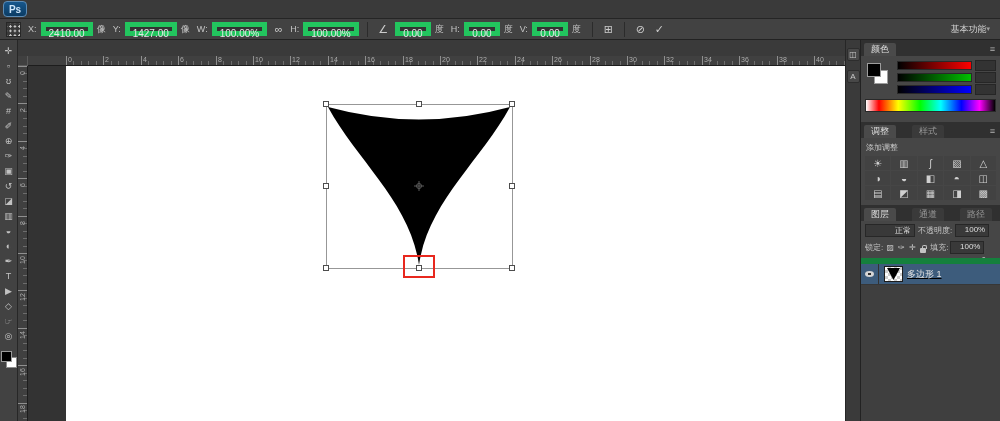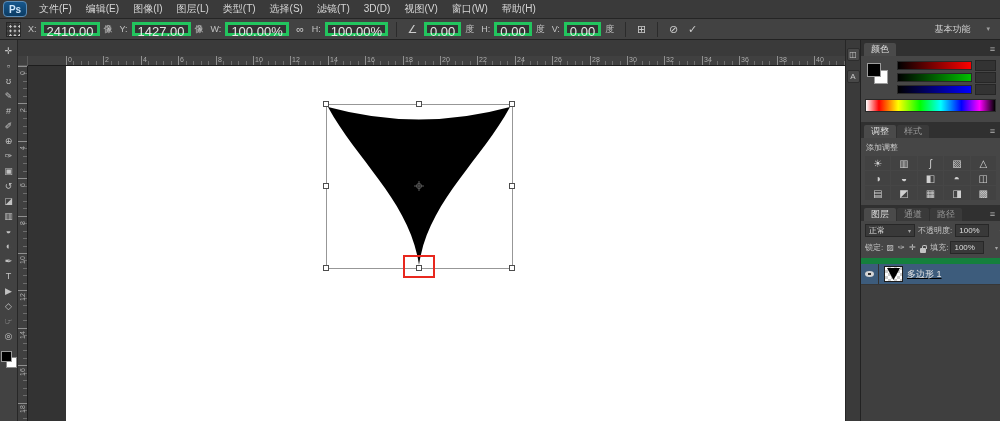--- a/index.html
+++ b/index.html
@@ -13,26 +13,26 @@
   
   .menubar{position:absolute;left:0;top:0;right:0;height:18px;background:#3a3a3a;border-bottom:1px solid #252525;display:flex;align-items:center;z-index:5;}
   .pslogo{width:22px;height:14px;margin:0 5px 0 3px;background:linear-gradient(#17578c,#0b3c64);color:#cfe6fa;font-size:10px;font-weight:bold;display:flex;align-items:center;justify-content:center;border:1px solid #5d8cb5;border-radius:4px;}
   .menus{display:flex;align-items:center;height:18px;}
   .menu-item{color:#d6d6d6;font-size:10px;line-height:18px;padding:0 7px;cursor:default;white-space:nowrap;}
 
   
   .optionsbar{position:absolute;left:0;top:19px;right:0;height:21px;background:#424242;border-bottom:1px solid #222;display:flex;align-items:center;gap:4px;padding-left:6px;box-sizing:border-box;z-index:5;}
   .refpoint{width:13px;height:13px;background-color:#383838;border:1px solid #272727;background-image:radial-gradient(#cccccc 1px,transparent 1.3px);background-size:4.5px 4.5px;background-position:1.2px 1.2px;margin-right:3px;}
   .ob-label{color:#c3c3c3;font-size:9px;white-space:nowrap;}
-  .ob-field{height:14px;min-width:44px;background:#333;border:3px solid #22c55e;color:#e6e6e6;font-size:13px;line-height:13px;padding:0 3px;text-align:right;box-sizing:border-box;}
+  .ob-field{height:14px;min-width:44px;background:#333;border:5px solid #22c55e;color:#e6e6e6;font-size:10px;line-height:13px;padding:0 3px;text-align:right;box-sizing:border-box;}
   .ob-field.narrow{min-width:36px;}
   .ob-unit{color:#c3c3c3;font-size:9px;margin-right:3px;white-space:nowrap;}
   .ob-icon{color:#cccccc;font-size:11px;width:15px;text-align:center;line-height:18px;}
   .ob-sep{width:1px;height:15px;background:#2b2b2b;margin:0 4px;}
-  .workspace{margin-left:auto;margin-right:10px;display:flex;align-items:center;gap:16px;color:#d2d2d2;font-size:9px;white-space:nowrap;text-align:center;}
+  .workspace{margin-left:auto;margin-right:10px;display:flex;align-items:center;gap:0;color:#d2d2d2;font-size:9px;white-space:nowrap;text-align:center;}
   .workspace .arr{font-size:7px;color:#9f9f9f;}
 
   
   .toolbar{position:absolute;left:0;top:40px;bottom:0;width:18px;background:#424242;border-right:1px solid #272727;display:flex;flex-direction:column;align-items:center;padding-top:4px;box-sizing:border-box;z-index:4;}
   .tool{width:18px;height:15px;display:flex;align-items:center;justify-content:center;color:#c2c2c2;font-size:9px;line-height:15px;cursor:default;}
   .tb-swatches{position:relative;width:16px;height:17px;margin-top:7px;}
   .tb-bg-swatch{position:absolute;right:0;bottom:0;width:9px;height:9px;background:#ffffff;border:1px solid #8b8b8b;}
   .tb-fg-swatch{position:absolute;left:0;top:0;width:9px;height:9px;background:#000000;border:1px solid #9b9b9b;z-index:2;}
 
   
@@ -62,42 +62,42 @@
   .viewport{position:absolute;left:28px;top:66px;width:817px;height:355px;background:#333333;overflow:hidden;z-index:2;}
   .doc{position:absolute;left:38px;top:0;width:779px;height:355px;background:#ffffff;}
   .overlay{position:absolute;left:0;top:0;}
 
   
   .dockstrip{position:absolute;left:845px;top:40px;width:15px;bottom:0;background:#3a3a3a;border-left:1px solid #262626;display:flex;flex-direction:column;align-items:center;padding-top:8px;gap:9px;box-sizing:border-box;z-index:4;}
   .dock-icon{width:13px;height:13px;color:#c8c8c8;font-size:8px;display:flex;align-items:center;justify-content:center;background:#484848;border:1px solid #2d2d2d;border-radius:2px;box-sizing:border-box;}
 
   
   .panels{position:absolute;left:860px;top:40px;right:0;bottom:0;background:#3a3a3a;border-left:1px solid #222;display:flex;flex-direction:column;z-index:4;}
-  .ptabs{height:15px;background:#303030;display:flex;align-items:flex-end;gap:1px;padding:1px 3px 0;flex:none;}
+  .ptabs{height:15px;background:#303030;display:flex;align-items:flex-end;gap:16px;padding:1px 3px 0;flex:none;}
   .ptab{background:#4a4a4a;color:#dedede;font-size:9px;line-height:13px;padding:0 7px;border-radius:2px 2px 0 0;white-space:nowrap;}
   .ptab.inactive{background:#3a3a3a;color:#979797;}
   .pmenu{margin-left:auto;color:#b5b5b5;font-size:9px;line-height:13px;padding-right:2px;}
 
   .color-body{background:#464646;padding:5px 4px 4px;position:relative;height:66px;box-sizing:border-box;flex:none;}
   .swatch-fg{position:absolute;left:6px;top:7px;width:12px;height:12px;background:#000;border:1px solid #9d9d9d;z-index:2;}
   .swatch-bg{position:absolute;left:13px;top:14px;width:12px;height:12px;background:#fff;border:1px solid #9d9d9d;}
   .sliders{margin-left:32px;display:flex;flex-direction:column;gap:4px;}
   .slider-row{display:flex;align-items:center;gap:3px;height:8px;}
   .slider-track{flex:1;height:7px;border:1px solid #292929;}
   .slider-val{width:19px;height:9px;background:#333;border:1px solid #262626;font-size:7px;color:#ddd;text-align:right;line-height:9px;}
   .spectrum{margin-top:6px;height:11px;border:1px solid #292929;}
 
   .adj-body{background:#464646;padding:2px 4px 5px;flex:none;}
   .addlabel{color:#c9c9c9;font-size:8px;margin:2px 1px 3px;}
   .adjgrid{display:grid;grid-template-columns:repeat(5,1fr);gap:1px;}
   .adj-icon{height:14px;display:flex;align-items:center;justify-content:center;color:#d0d0d0;font-size:10px;background:#424242;cursor:default;}
 
   .layers-body{background:#464646;flex:1;display:flex;flex-direction:column;min-height:0;}
   .blendrow{display:flex;align-items:center;gap:3px;padding:3px 4px 2px;}
-  .select{height:13px;background:#393939;border:1px solid #272727;display:flex;align-items:center;justify-content:space-between;gap:20px;padding:0 3px;color:#dedede;font-size:8px;box-sizing:border-box;}
+  .select{height:13px;background:#393939;border:1px solid #272727;display:flex;align-items:flex-end;justify-content:space-between;gap:20px;padding:0 3px;color:#dedede;font-size:8px;box-sizing:border-box;flex-direction:column;}
   .select .arr{font-size:6px;color:#a5a5a5;}
   .blend-select{width:50px;}
   .small-select{width:34px;}
   .lbl{color:#c4c4c4;font-size:8px;white-space:nowrap;}
   .lockrow{display:flex;align-items:center;gap:2px;padding:2px 4px 4px;border-bottom:6px solid #15803d;}
   .lock-ico{color:#c4c4c4;font-size:8px;width:10px;text-align:center;position:relative;height:10px;line-height:10px;}
   .lock-ico.csslock::after{content:"";position:absolute;left:2px;bottom:0;width:6px;height:5px;background:#c4c4c4;border-radius:1px;}
   .lock-ico.csslock::before{content:"";position:absolute;left:3.5px;bottom:4px;width:3px;height:3px;border:1px solid #c4c4c4;border-bottom:none;border-radius:2px 2px 0 0;}
   .layerlist{flex:1;background:#3f3f3f;overflow:hidden;}
   .layer-row{height:20px;display:flex;align-items:center;background:#464646;border-bottom:1px solid #373737;}
@@ -116,34 +116,20 @@
   .locktag::after{content:"";position:absolute;left:1px;bottom:0;width:7px;height:5px;background:#cfcfcf;border-radius:1px;}
   .locktag::before{content:"";position:absolute;left:2.5px;bottom:4px;width:3px;height:3px;border:1px solid #cfcfcf;border-bottom:none;border-radius:2px 2px 0 0;}
 </style>
 </head>
 <body>
 
 <div class="app">
 
   <div class="menubar">
     <div class="pslogo">Ps</div>
-    <div class="menus">
-
-    <span class="menu-item">文件(F)</span>
-        <span class="menu-item">编辑(E)</span>
-        <span class="menu-item">图像(I)</span>
-        <span class="menu-item">图层(L)</span>
-        <span class="menu-item">类型(T)</span>
-        <span class="menu-item">选择(S)</span>
-        <span class="menu-item">滤镜(T)</span>
-        <span class="menu-item">3D(D)</span>
-        <span class="menu-item">视图(V)</span>
-        <span class="menu-item">窗口(W)</span>
-        <span class="menu-item">帮助(H)</span>
-      </div>
   </div>
 
   <div class="optionsbar">
     <div class="refpoint"></div>
     <span class="ob-label">X:</span>
     <span class="ob-field">2410.00</span>
     <span class="ob-unit">像</span>
     <span class="ob-label">Y:</span>
     <span class="ob-field">1427.00</span>
     <span class="ob-unit">像</span>

